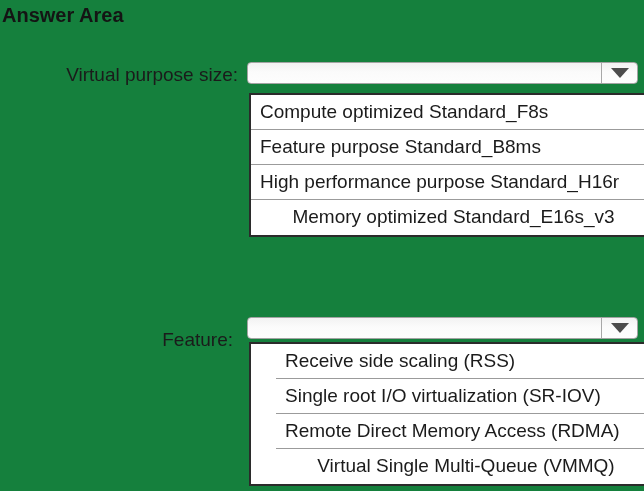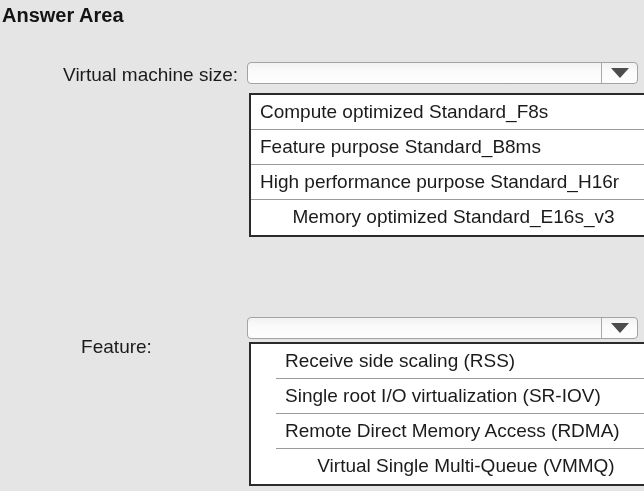--- a/index.html
+++ b/index.html
@@ -3,21 +3,21 @@
 <meta charset="utf-8">
 <style>
   * { margin: 0; padding: 0; box-sizing: border-box; }
   html, body { background: #ffffff; }
   body { font-family: "Liberation Sans", sans-serif; color: #1b1b1b; }
 
   .canvas {
     position: relative;
     width: 644px;
     height: 491px;
-    background: #e5e5e5;
+    background: #15803d;
     overflow: hidden;
   }
 
   .page-title {
     position: absolute;
     left: 2px;
     top: 4px;
     font-size: 20px;
     font-weight: bold;
     color: #141414;
@@ -26,21 +26,21 @@
 
   .field-label {
     position: absolute;
     font-size: 19px;
     line-height: 21px;
     text-align: right;
     color: #1b1b1b;
     white-space: nowrap;
   }
   .field-label.vm { left: 0; width: 238px; top: 64px; }
-  .field-label.feature { left: 0; width: 233px; top: 336px; text-align: center; }
+  .field-label.feature { left: 0; width: 233px; top: 329px; }
 
   .combobox {
     position: absolute;
     left: 247px;
     width: 391px;
     height: 22px;
     border: 1px solid #a3a3a3;
     border-radius: 4px;
     background: linear-gradient(to bottom, #f2f2f2, #fbfbfb 45%, #fdfdfd);
     cursor: default;
@@ -104,21 +104,21 @@
   }
   .option-row:last-child { border-bottom: none; text-align: center; }
 </style>
 </head>
 <body>
 
 <div class="canvas">
 
   <div class="page-title">Answer Area</div>
 
-  <div class="field-label vm">Virtual machine size:</div>
+  <div class="field-label vm">Virtual purpose size:</div>
 
   <div class="combobox vm">
     <div class="combo-value"></div>
     <div class="combo-arrow-btn">
       <div class="arrow-down"></div>
     </div>
   </div>
 
   <div class="listbox vm">
     <div class="option-row">Compute optimized Standard_F8s</div>

